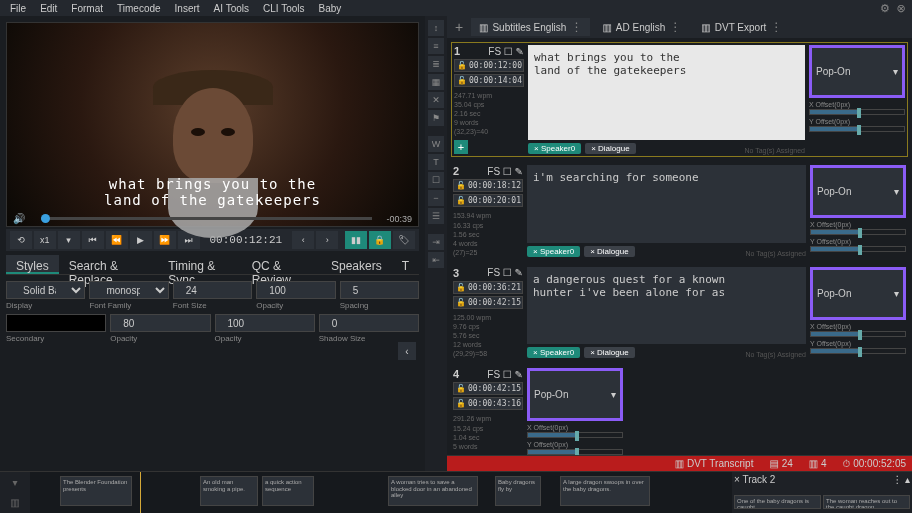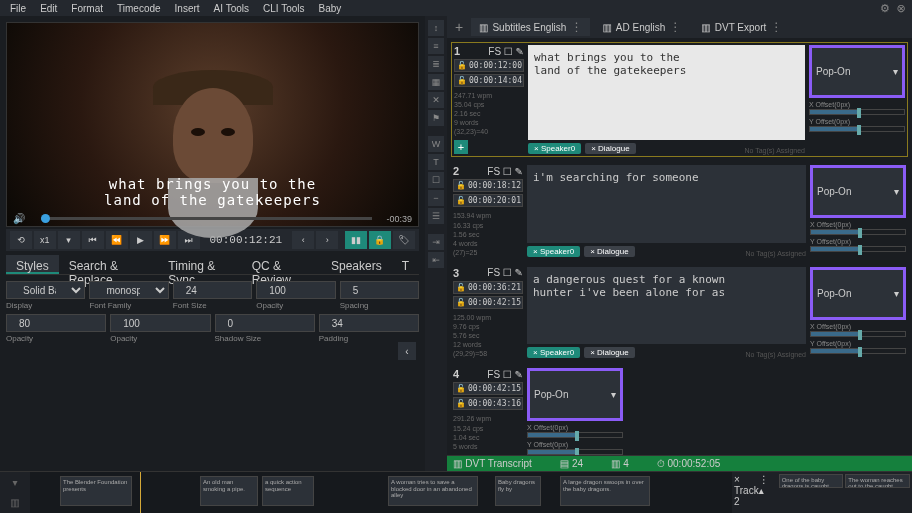--- a/index.html
+++ b/index.html
@@ -65,28 +65,28 @@
 .tag.gray{background:#3c4148}
 .notag{margin-left:auto;font-size:7px;color:#555}
 .addbtn{width:14px;height:14px;background:#1e8a7a;color:#fff;display:flex;align-items:center;justify-content:center;font-size:11px;cursor:pointer;margin-top:2px}
 .cside{width:96px;display:flex;flex-direction:column;gap:3px}
 .popsel{background:#2c3138;border:3px solid #8b5cf6;padding:18px 4px;font-size:8px;display:flex;justify-content:space-between;cursor:pointer}
 .slider{display:flex;flex-direction:column;gap:1px}
 .slider label{font-size:7px;color:#888}
 .slider .track{height:6px;background:#1a1d21;border:1px solid #444;position:relative}
 .slider .track .fill{position:absolute;left:0;top:0;bottom:0;width:50%;background:#3a6a8a}
 .slider .track .thumb{position:absolute;left:50%;top:-2px;width:4px;height:10px;background:#6aa}
-.status{height:16px;background:#15803d;display:flex;align-items:center;justify-content:flex-start;padding:0 6px;gap:28px;font-size:8px;color:#888;border-top:1px solid #333}
+.status{height:16px;background:#b91c1c;display:flex;align-items:center;justify-content:flex-end;padding:0 6px;gap:16px;font-size:8px;color:#888;border-top:1px solid #333}
 .timeline{height:42px;background:#1e2126;border-top:1px solid #333;display:flex;align-items:stretch;position:relative}
 .tlleft{width:30px;display:flex;flex-direction:column;justify-content:space-around;align-items:center}
 .tlleft div{font-size:10px;color:#666;cursor:pointer}
 .tltrack{flex:1;position:relative;background:#16191d}
 .tlhead{position:absolute;left:110px;top:0;bottom:0;width:1px;background:#d4a838}
 .clip{position:absolute;top:4px;height:30px;background:#2c3138;border:1px solid #444;padding:2px;font-size:6px;color:#aaa;overflow:hidden;line-height:1.1}
-.tlright{width:180px;background:#1e2126;padding:2px;display:flex;flex-direction:row;gap:10px}
+.tlright{width:180px;background:#1e2126;padding:2px;display:flex;flex-direction:column;gap:10px}
 .tlright .trklbl{font-size:7px;color:#888;display:flex;justify-content:space-between}
 .tlright .clip2{background:#2c3138;border:1px solid #444;padding:2px;font-size:6px;color:#aaa;height:14px;overflow:hidden}
 </style>
 </head>
 <body>
 
 <div class="menubar">
   <span>File</span>
   <span>Edit</span>
   <span>Format</span>
@@ -161,34 +161,34 @@
             <input value="100" style="">
             <label>Opacity</label>
           </div>
         <div class="sctl">
             <input value="5" style="">
             <label>Spacing</label>
           </div>
       </div>
       <div class="srow">
         <div class="sctl">
+            <div class="sw" style="background:#000"></div>
+            <label>Secondary</label>
+          </div>
+        <div class="sctl">
             <input value="80" style="">
             <label>Opacity</label>
           </div>
         <div class="sctl">
             <input value="100" style="">
             <label>Opacity</label>
           </div>
         <div class="sctl">
             <input value="0" style="">
             <label>Shadow Size</label>
-          </div>
-        <div class="sctl">
-            <input value="34" style="">
-            <label>Padding</label>
           </div>
       </div>
     </div>
     <div class="collapse">‹</div>
   </div>
 
   <div class="midrail">
     <div class="rbtn">↕</div>
     <div class="rbtn">≡</div>
     <div class="rbtn">≣</div>

